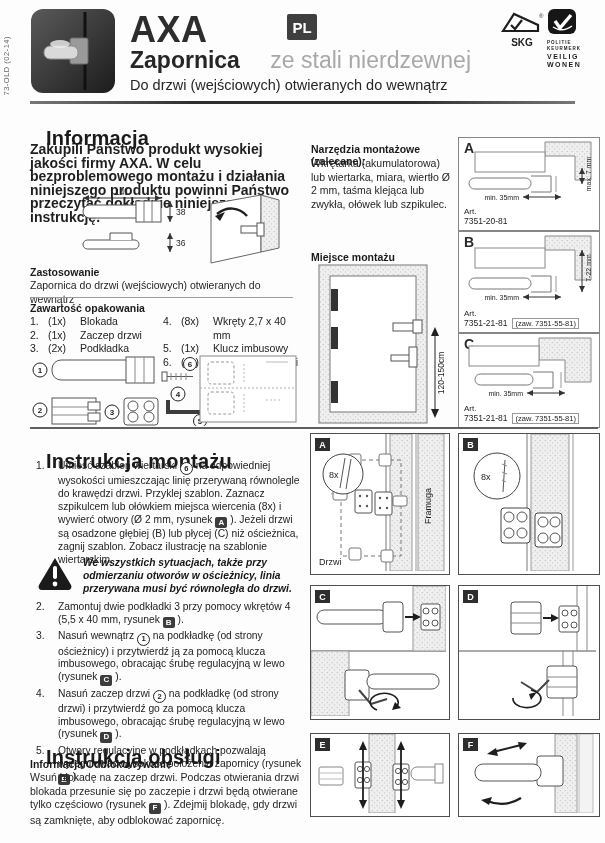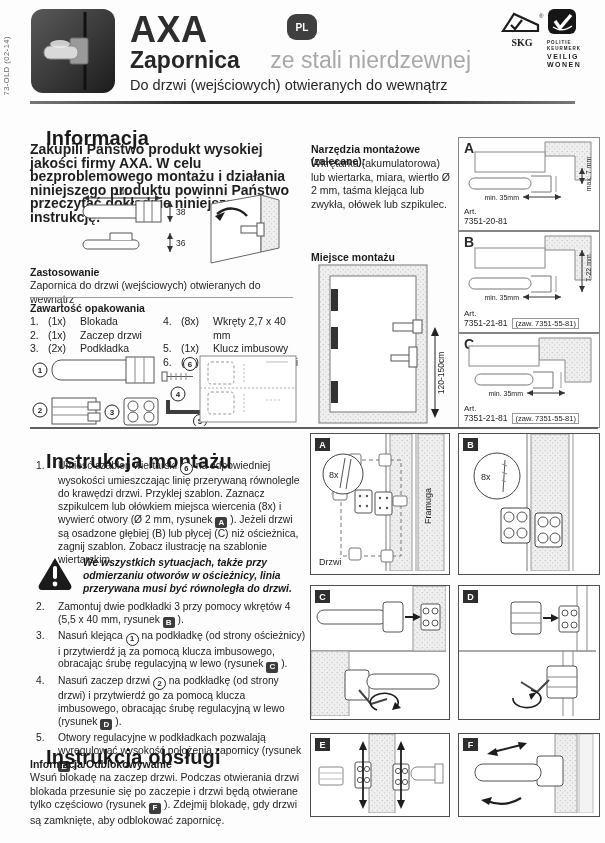--- a/index.html
+++ b/index.html
@@ -2,28 +2,28 @@
 <html><head>
 <meta charset="utf-8">
 <style>
   html,body{margin:0;padding:0;background:#9a9a9a;}
   .page{position:relative;width:605px;height:843px;background:#fdfdfd;overflow:hidden;
         font-family:"Liberation Sans",sans-serif;color:#222;}
   .abs{position:absolute;}
   .vcode{position:absolute;left:2px;top:36px;font-size:7.5px;color:#666;
          writing-mode:vertical-rl;transform:rotate(180deg);letter-spacing:.5px;}
   .brand{font-size:36px;font-weight:800;letter-spacing:.5px;color:#2d2d2d;line-height:1;}
-  .plbadge{width:30px;height:26px;background:#3f3f3f;border-radius:9px;color:#fff;
-           font-weight:bold;font-size:10px;display:flex;align-items:center;justify-content:center;}
+  .plbadge{width:30px;height:26px;background:#3f3f3f;border-radius:2px;color:#fff;
+           font-weight:bold;font-size:15px;display:flex;align-items:center;justify-content:center;}
   .titleline{font-size:23px;line-height:1;white-space:nowrap;}
   .titleline .main{font-weight:bold;color:#262626;}
   .titleline .sub{color:#a8a8a8;margin-left:24px;}
   .subtitle{font-size:14.5px;color:#262626;}
   .skgwrap{text-align:center;width:44px;}
-  .skgtxt{font-size:10px;font-weight:bold;color:#1c1c1c;margin-top:-3px;font-family:Liberation Serif, serif;}
+  .skgtxt{font-size:10px;font-weight:bold;color:#1c1c1c;margin-top:-3px;}
   .politie{width:38px;text-align:left;}
   .politie .t1{font-size:4.5px;letter-spacing:1px;font-weight:bold;color:#1c1c1c;line-height:1.4;}
   .politie .t2{font-size:7px;letter-spacing:1.5px;font-weight:bold;color:#1c1c1c;line-height:1.25;}
   .rule-heavy{background:linear-gradient(90deg,#777,#2e2e2e 30%,#2e2e2e 70%,#777);height:3px;}
   .rule-mid{background:#5f5f5f;height:2px;}
   .rule-thin{background:#9c9c9c;height:1px;}
   h2.sec{margin:16px;font-size:20px;font-weight:bold;color:#1a1a1a;letter-spacing:.2px;}
   .body-b{font-size:14px;line-height:13.5px;font-weight:bold;color:#1f1f1f;}
   .body{font-size:10.5px;line-height:13.5px;color:#1f1f1f;}
   .subhead{font-size:10.5px;font-weight:bold;color:#1a1a1a;}
@@ -320,21 +320,21 @@
     <div class="wt">We wszystkich sytuacjach, także przy odmierzaniu otworów w ościeżnicy, linia przerywana musi być równoległa do drzwi.</div>
   </div>
 
   <div class="abs" style="left:30px;top:601px;width:278px">
     <div class="step">
       <span class="n">2.</span>
       <span class="t"><span>Zamontuj dwie podkładki 3 przy pomocy wkrętów 4 (5,5 x 40 mm, rysunek </span><span class="bdg">B</span><span> ).</span></span>
     </div>
     <div class="step">
       <span class="n">3.</span>
-      <span class="t"><span>Nasuń klejąca </span><span class="circ">1</span><span> na podkładkę (od strony ościeżnicy) i przytwierdź ją za pomocą klucza imbusowego, obracając śrubę regulacyjną w lewo (rysunek </span><span class="bdg">C</span><span> ).</span></span>
+      <span class="t"><span>Nasuń wewnątrz </span><span class="circ">1</span><span> na podkładkę (od strony ościeżnicy) i przytwierdź ją za pomocą klucza imbusowego, obracając śrubę regulacyjną w lewo (rysunek </span><span class="bdg">C</span><span> ).</span></span>
     </div>
     <div class="step">
       <span class="n">4.</span>
       <span class="t"><span>Nasuń zaczep drzwi </span><span class="circ">2</span><span> na podkładkę (od strony drzwi) i przytwierdź go za pomocą klucza imbusowego, obracając śrubę regulacyjną w lewo (rysunek </span><span class="bdg">D</span><span> ).</span></span>
     </div>
     <div class="step">
       <span class="n">5.</span>
       <span class="t"><span>Otwory regulacyjne w podkładkach pozwalają wyregulować wysokość położenia zapornicy (rysunek </span><span class="bdg">E</span><span> ).</span></span>
     </div>
   </div>

